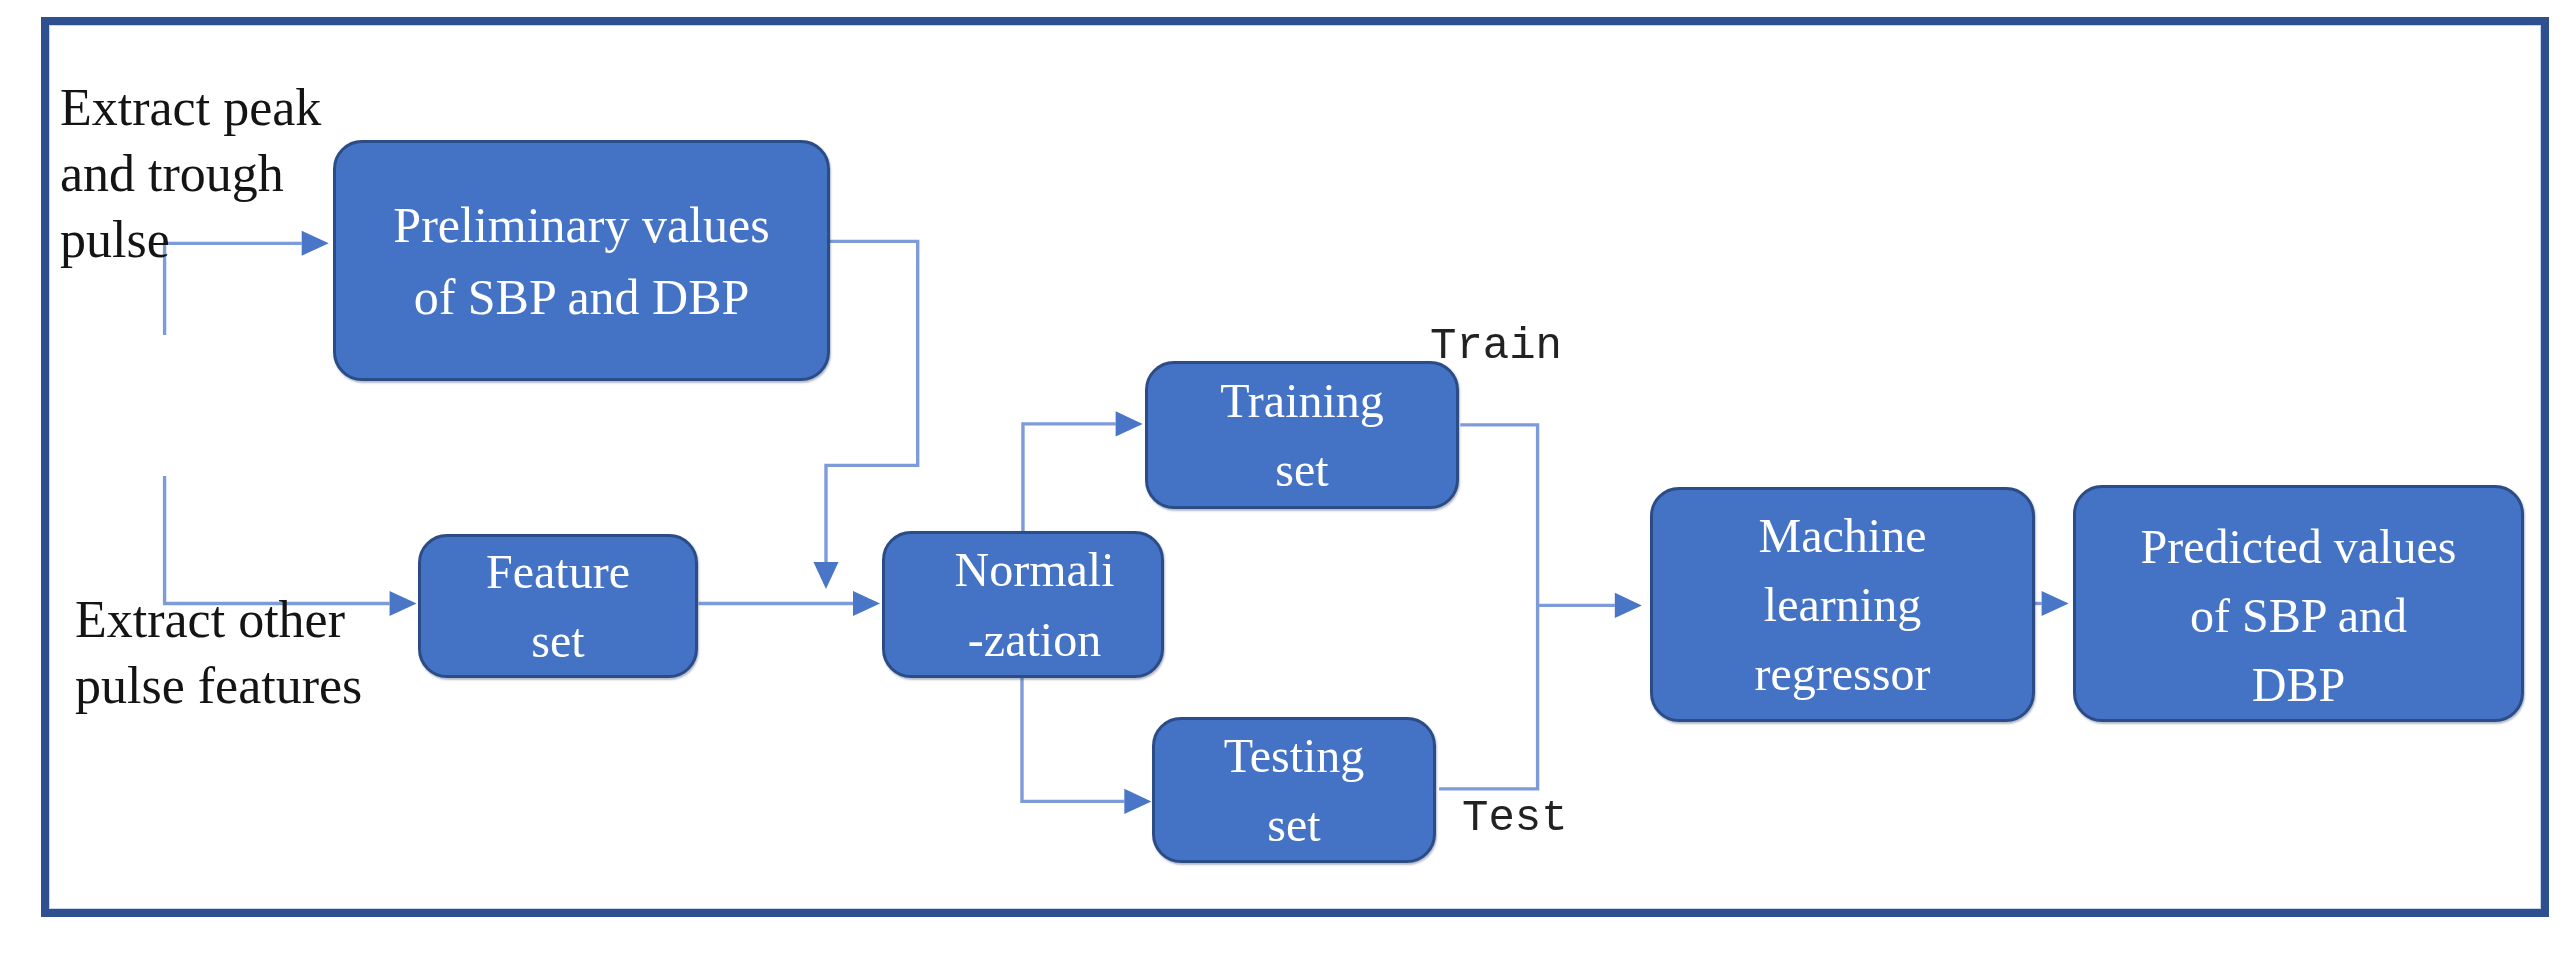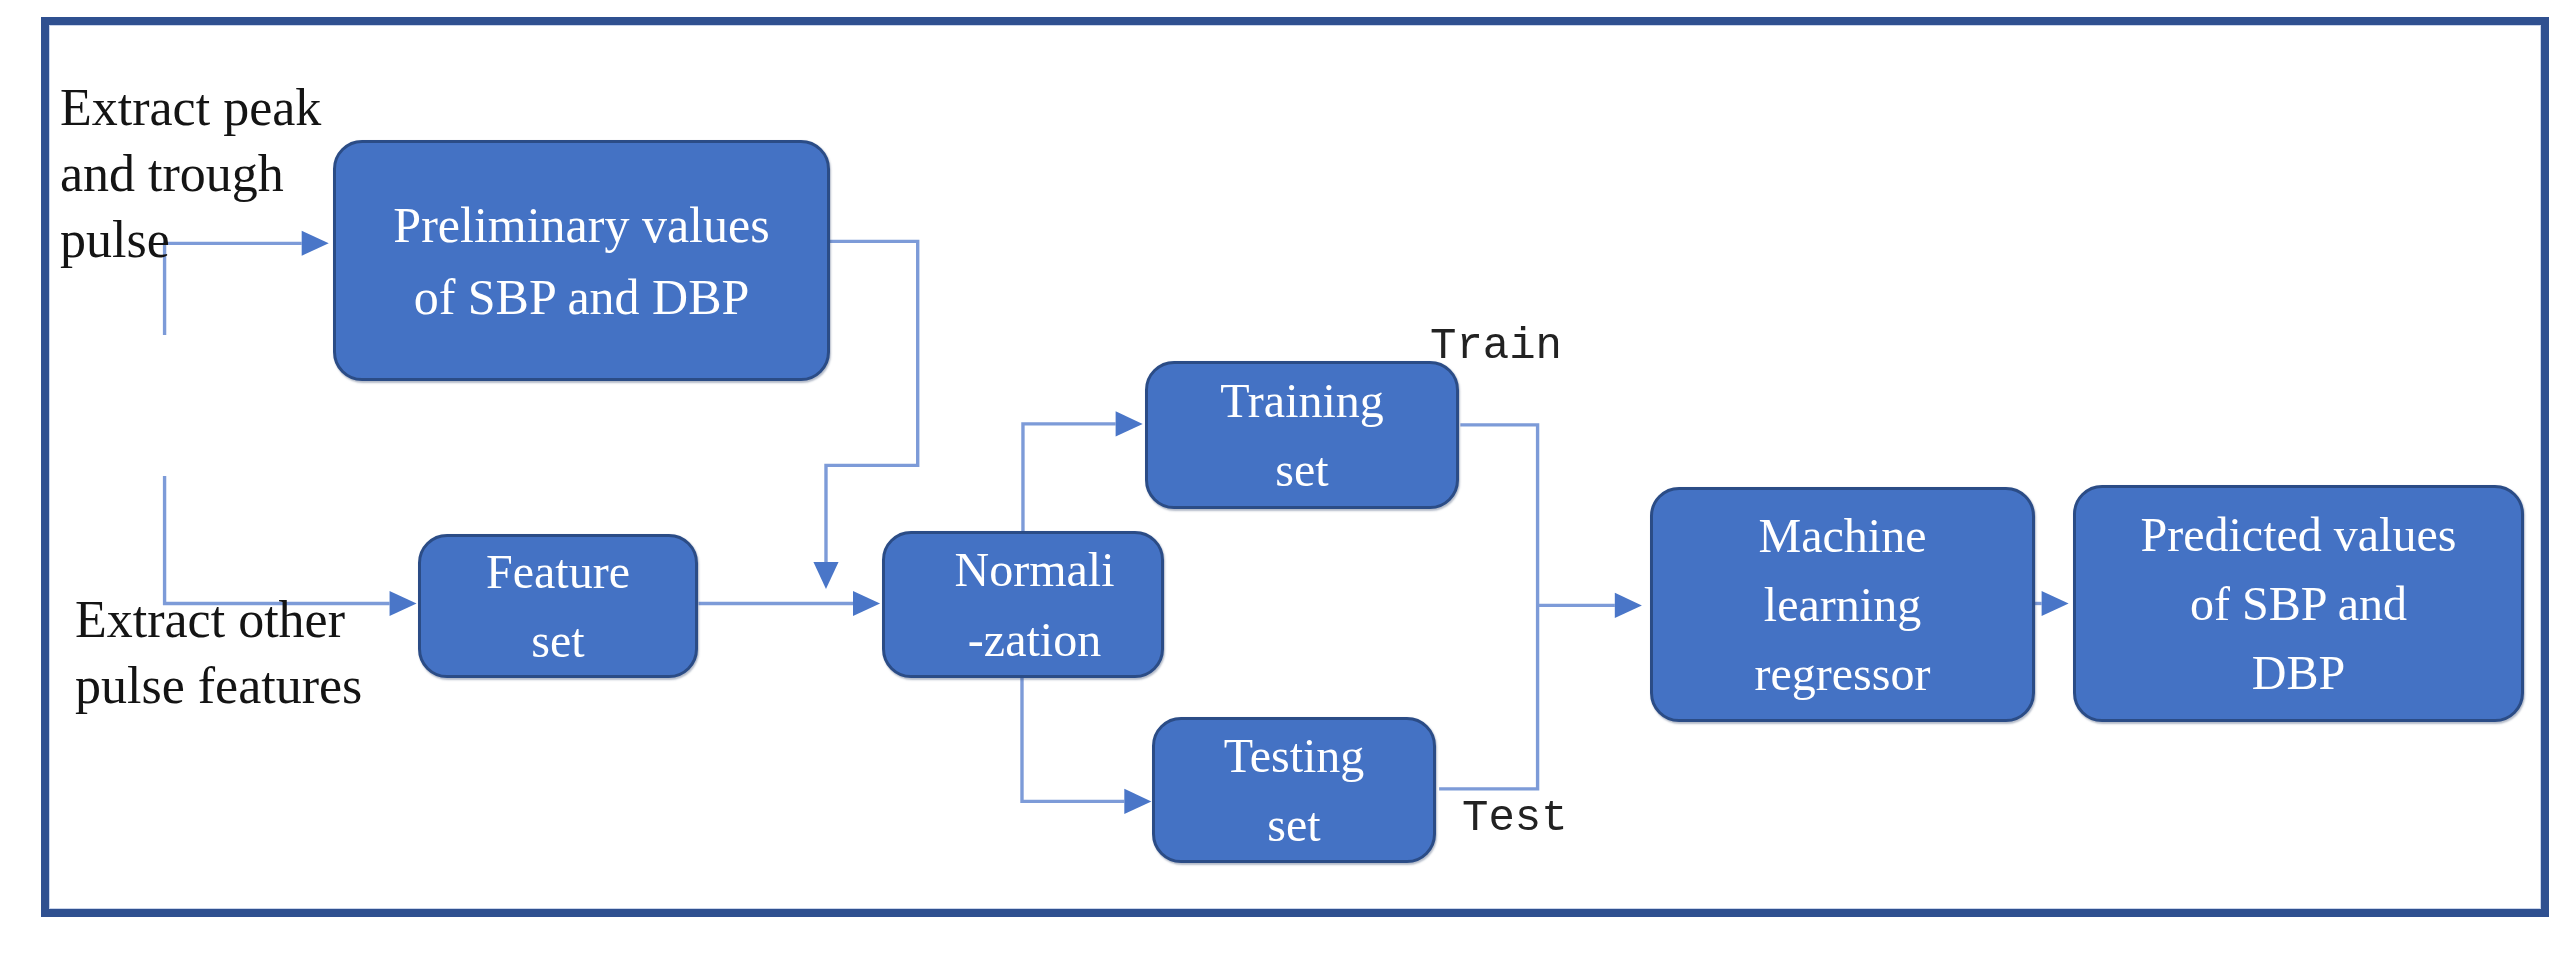--- a/index.html
+++ b/index.html
@@ -129,21 +129,21 @@
     <span class="lbl">Testing
 set</span>
   </div>
 
   <div class="node f50" style="left:1650px;top:487px;width:385px;height:235px;">
     <span class="lbl">Machine
 learning
 regressor</span>
   </div>
 
-  <div class="node f50" style="left:2073px;top:485px;width:451px;height:237px;">
+  <div class="node f50" style="left:2073px;top:485px;width:451px;height:237px;align-items:flex-end;">
     <span class="lbl">Predicted values
 of SBP and
 DBP</span>
   </div>
 
   <div class="note" style="left:60px;top:75px;">Extract peak
 and trough
 pulse</div>
 
   <div class="note" style="left:75px;top:587px;">Extract other

